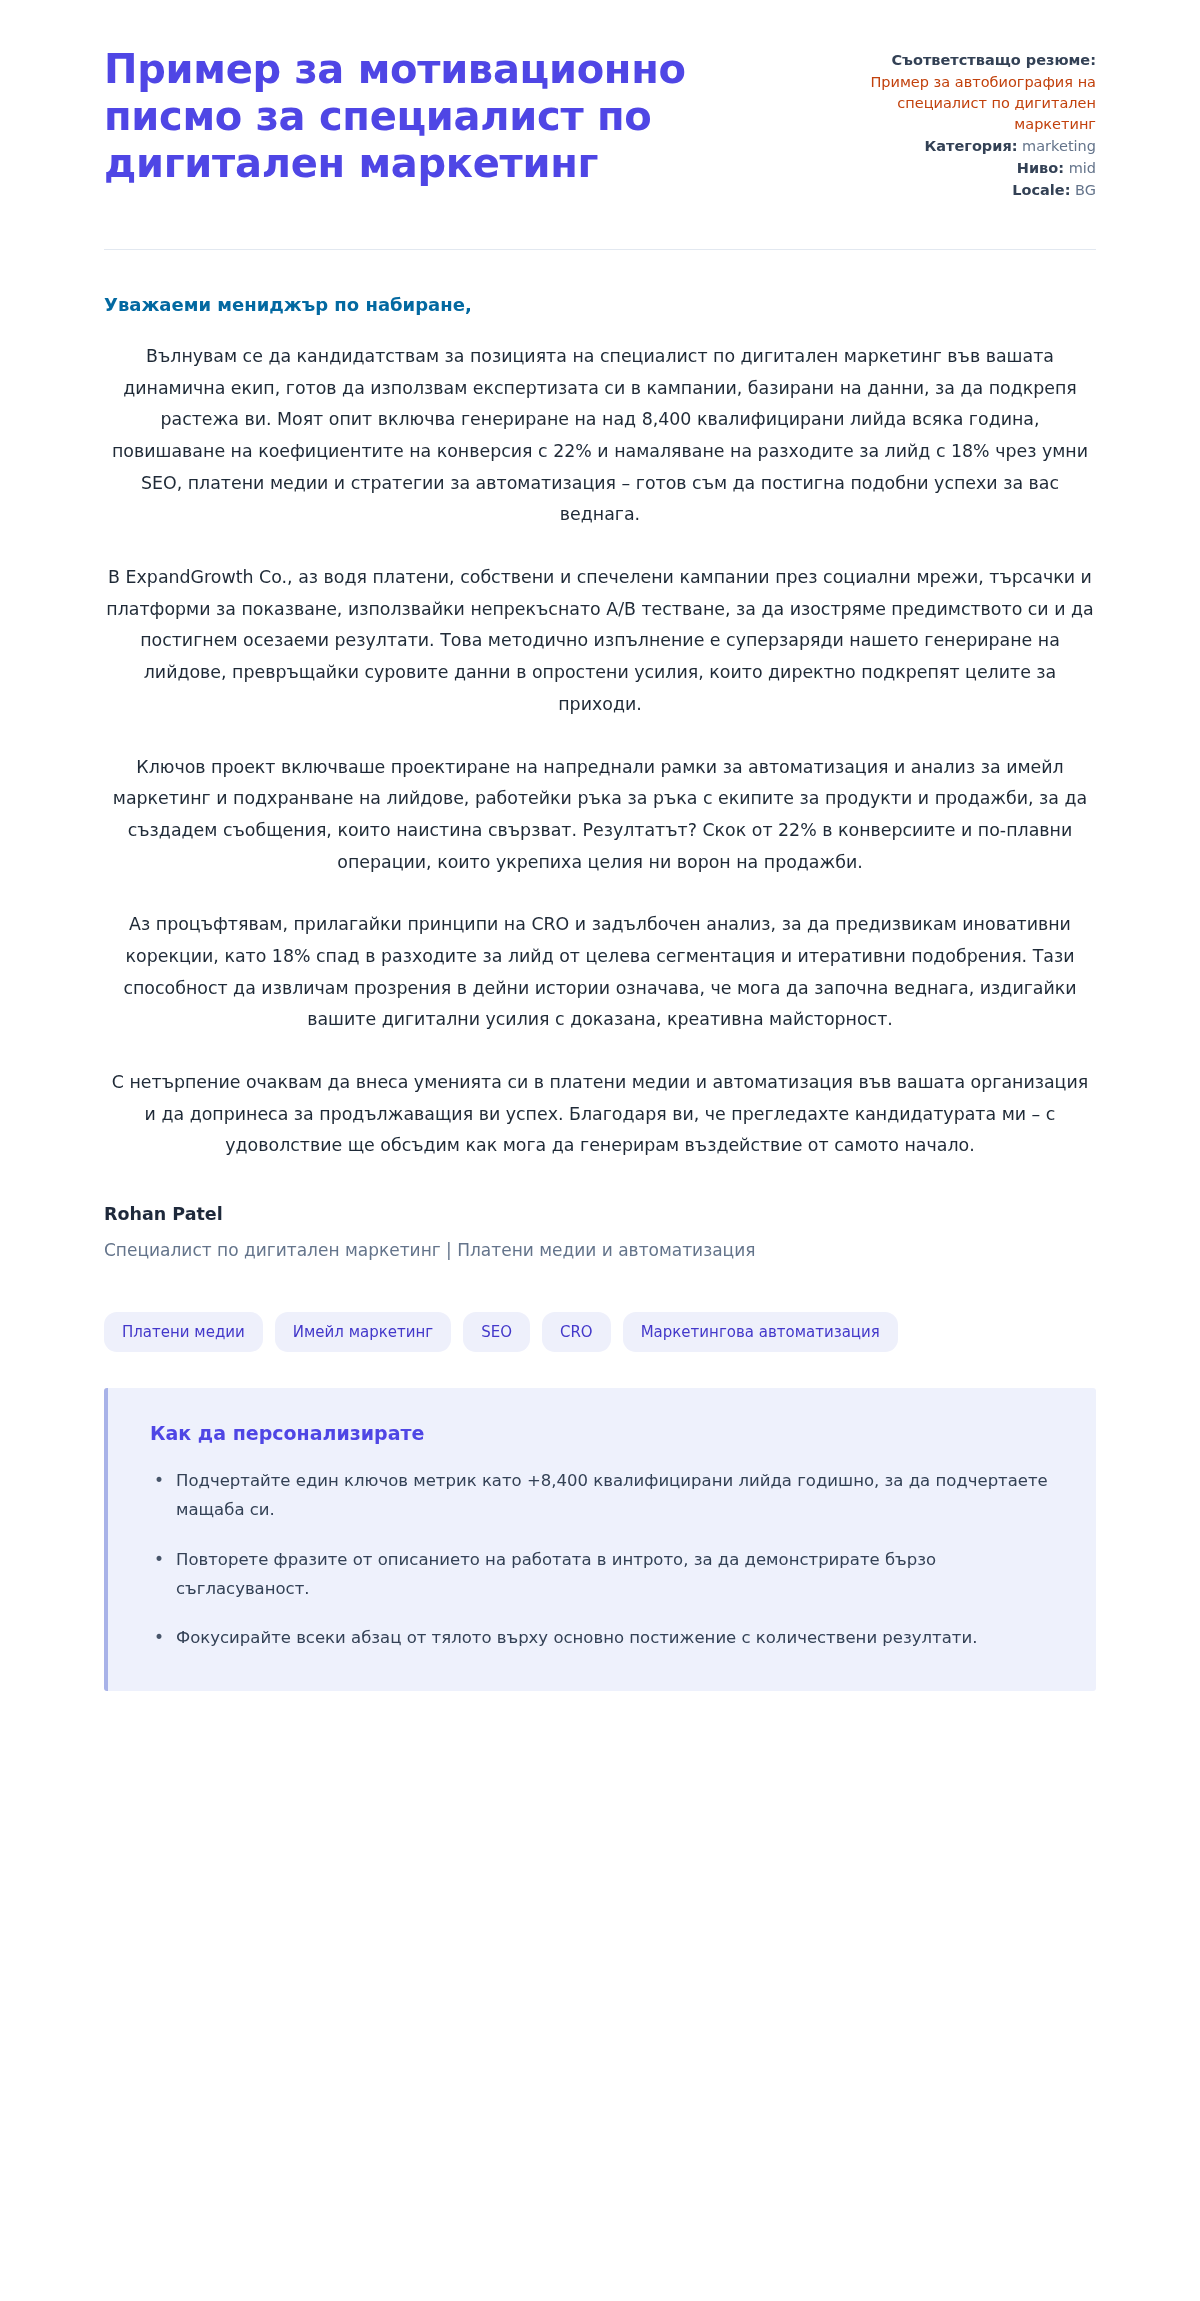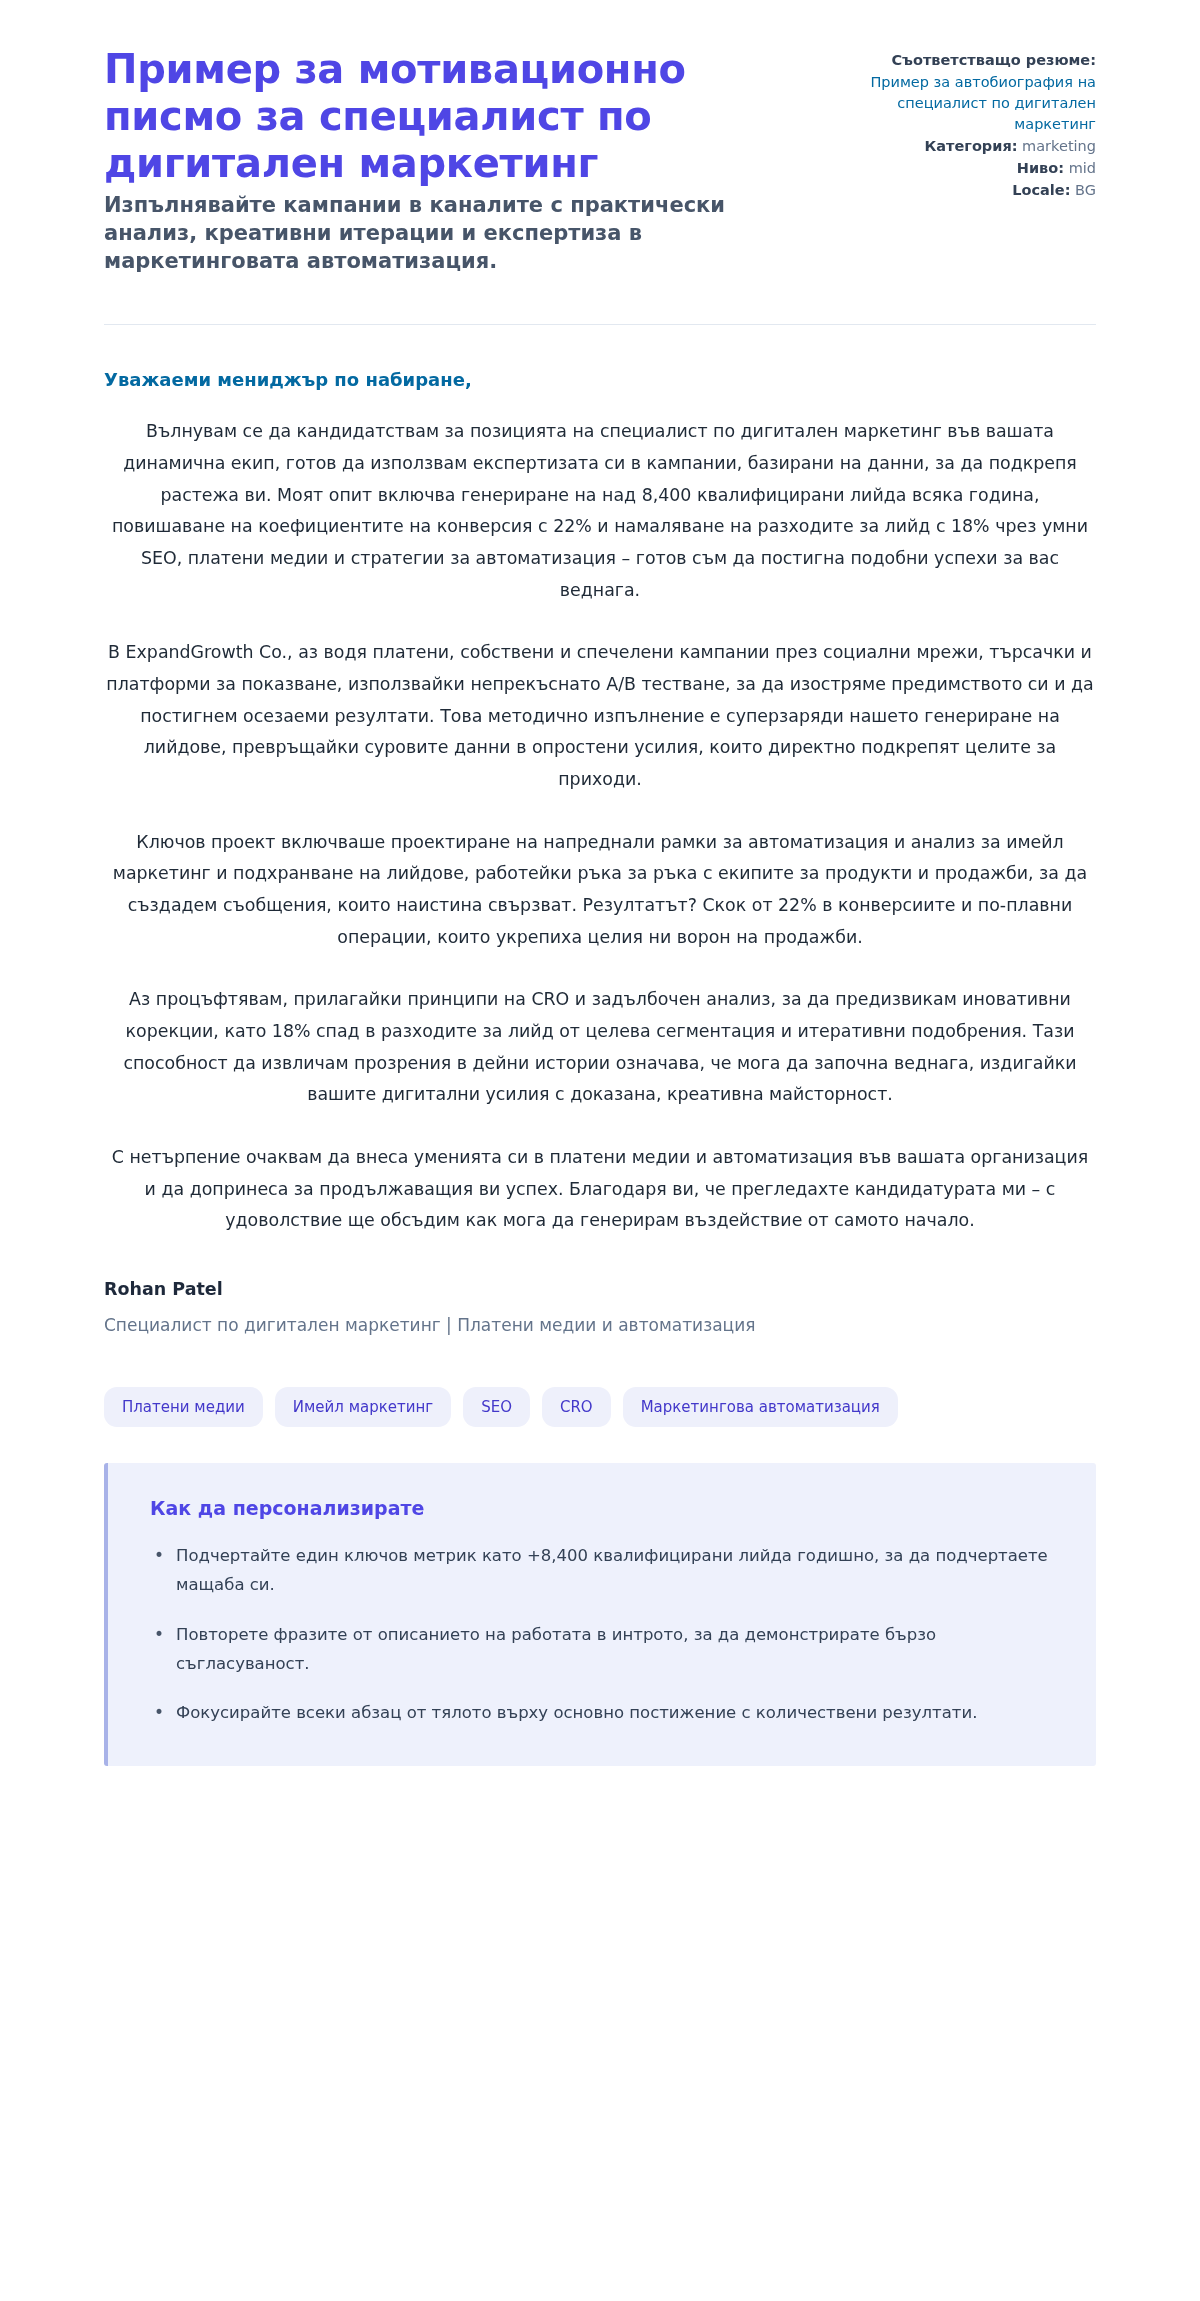--- a/index.html
+++ b/index.html
@@ -60,21 +60,21 @@
   }
   .meta-line { display: block; }
   .meta-line + .meta-line { margin-top: 1px; }
   .meta-label {
     font-weight: 700;
     color: #334155;
   }
   .meta-value { color: #64748b; }
   .meta-resume-title {
     display: block;
-    color: #0369a1;
+    color: #c2410c;
     text-align: right;
   }
 
   .rule {
     height: 1px;
     background: #e2e8f0;
     margin: 48px 0 0 0;
   }
 
   
@@ -167,21 +167,20 @@
 </style>
 </head>
 <body>
 
 <div class="page">
 
   <div class="header">
 
     <div class="header-left">
       <h1 class="doc-title">Пример за мотивационно писмо за специалист по дигитален маркетинг</h1>
-      <p class="doc-subtitle">Изпълнявайте кампании в каналите с практически анализ, креативни итерации и експертиза в маркетинговата автоматизация.</p>
     </div>
 
     <div class="header-meta">
       <span class="meta-line">
         <span class="meta-label">Съответстващо резюме:</span>
       </span>
       <span class="meta-line meta-resume-title">Пример за автобиография на специалист по дигитален маркетинг</span>
       <span class="meta-line">
         <span class="meta-label">Категория:</span>
         <span class="meta-value">marketing</span>

